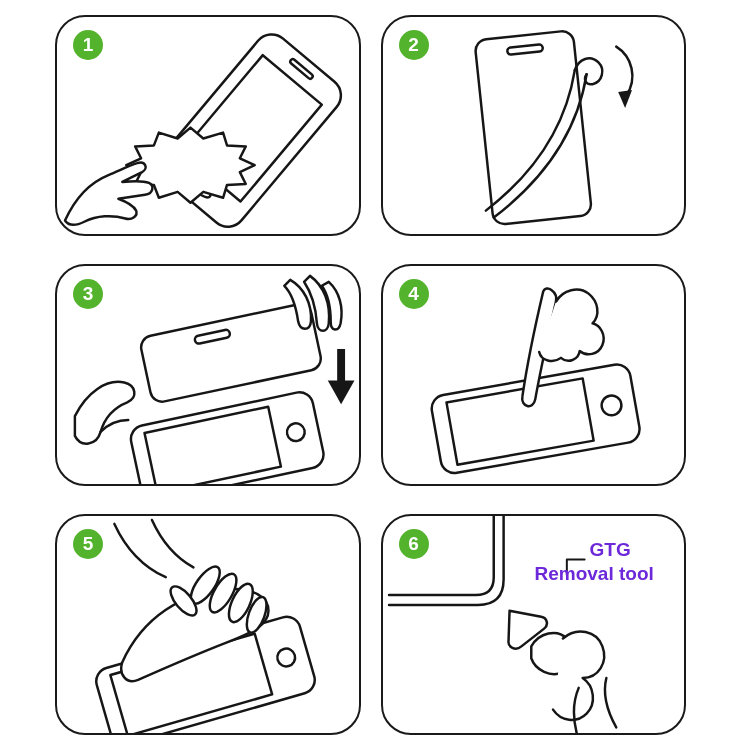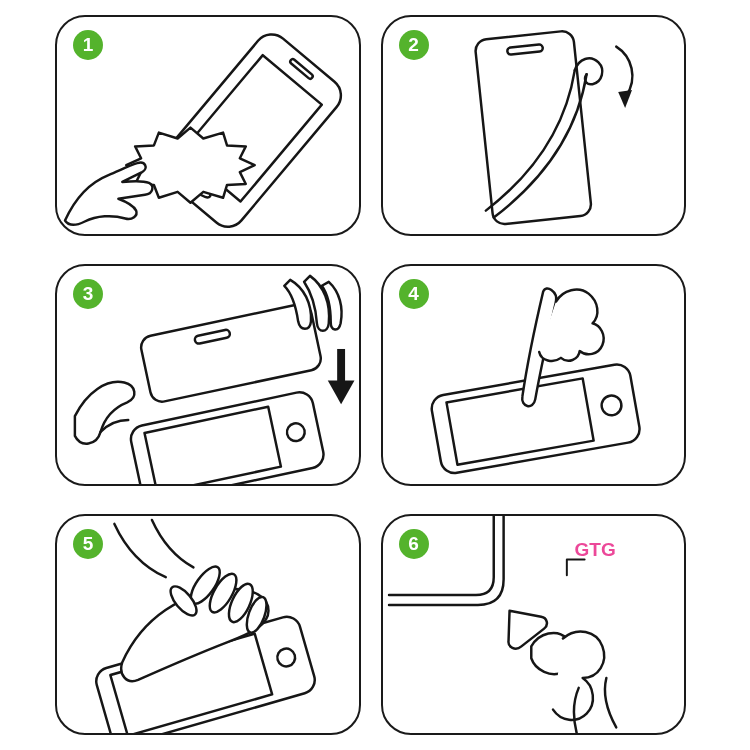--- a/index.html
+++ b/index.html
@@ -27,22 +27,22 @@
     position:absolute;top:13px;left:16px;z-index:2;
     width:30px;height:30px;border-radius:50%;
     background:var(--badge);color:#fff;
     font-weight:bold;font-size:19px;line-height:30px;text-align:center;
   }
   .art{
     position:absolute;inset:0;width:100%;height:100%;
     color:var(--ink);
   }
   .tool-label{
-    position:absolute;top:22px;left:160px;z-index:2;
-    font-weight:bold;font-size:19px;color:#ec4899;line-height:1.3;
+    position:absolute;top:22px;left:152px;z-index:2;
+    font-weight:bold;font-size:19px;color:#6d28d9;line-height:1.3;
     white-space:nowrap;
     text-align:center;
   }
   .tool-label .l1{display:block;margin-left:32px;}
   .tool-label .l2{display:block;}
 </style>
 </head>
 <body>
 
 <div class="sheet">
@@ -139,20 +139,21 @@
         <ellipse transform="rotate(20 202 100)" cx="202" cy="100" rx="8" ry="19" fill="#fff"></ellipse>
         <ellipse transform="rotate(-40 128 86)" cx="128" cy="86" rx="8" ry="18" fill="#fff"></ellipse>
       </g>
     </svg>
   </div>
 
   <div class="panel">
     <span class="badge">6</span>
     <div class="tool-label">
       <span class="l1">GTG</span>
+      <span class="l2">Removal tool</span>
     </div>
     <svg class="art" viewBox="0 0 305 220" preserveAspectRatio="xMidYMid meet">
       <g stroke="currentColor" stroke-width="2.5" fill="none" stroke-linejoin="round" stroke-linecap="round">
         <path d="M112,0 L112,62 Q112,80 94,80 L6,80"></path>
         <path d="M122,0 L122,64 Q122,90 96,90 L6,90"></path>
         <path stroke-width="2" d="M204,44 L186,44 L186,60"></path>
         <path fill="#fff" d="M128,96 L160,102 C166,103 168,110 163,114 L140,132 C134,137 126,133 127,126 Z"></path>
         <path fill="#fff" d="M150,132 C158,118 176,114 186,124 C196,134 194,152 182,158 C170,164 154,156 150,144 Z"></path>
         <path fill="#fff" d="M182,124 C196,112 216,116 222,132 C228,148 218,164 202,164 C214,172 216,190 206,200 C196,210 180,208 172,196"></path>
         <path d="M196,220 C192,204 192,188 198,174"></path>

